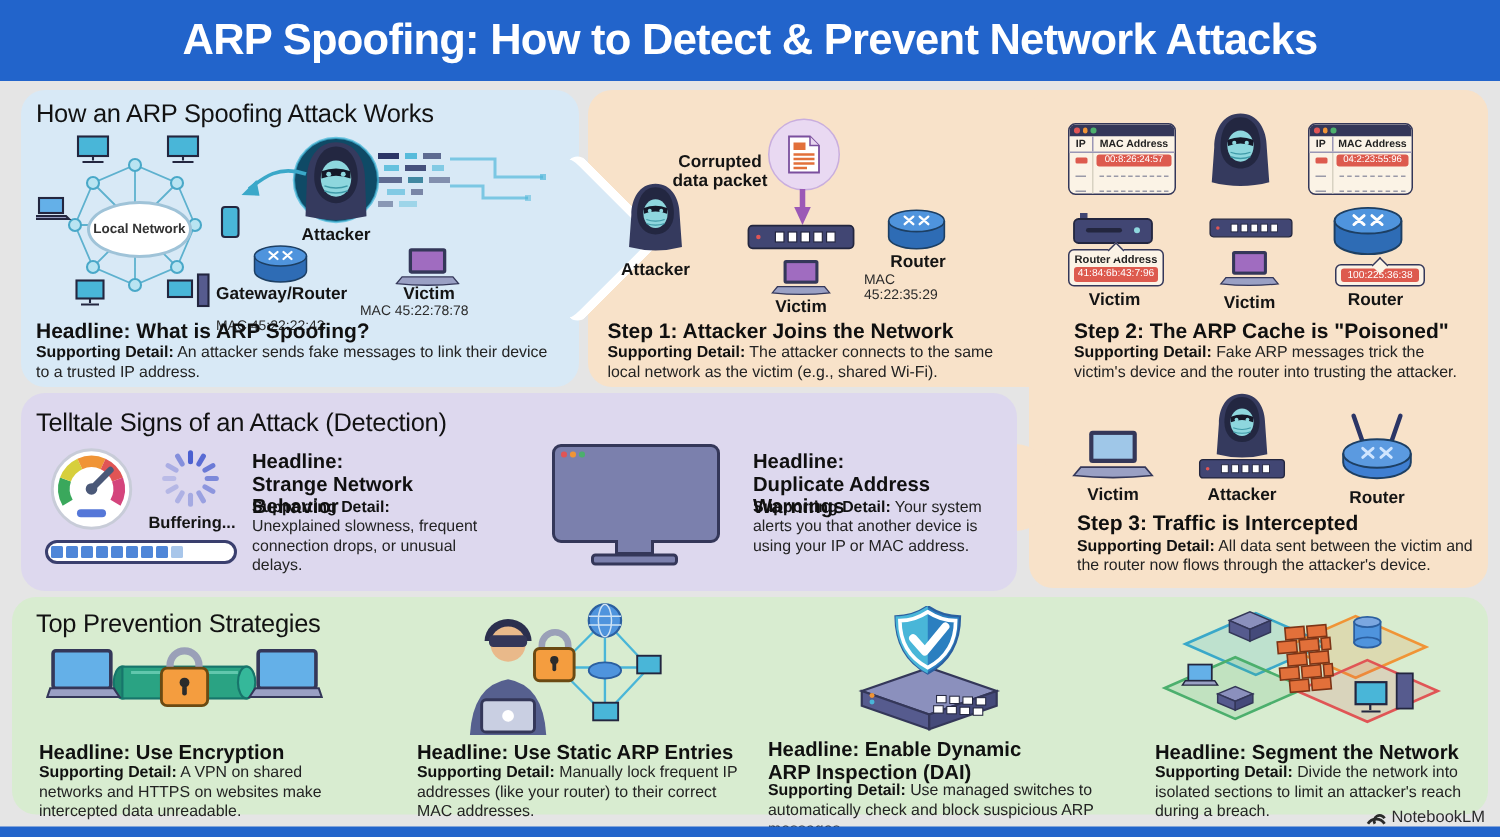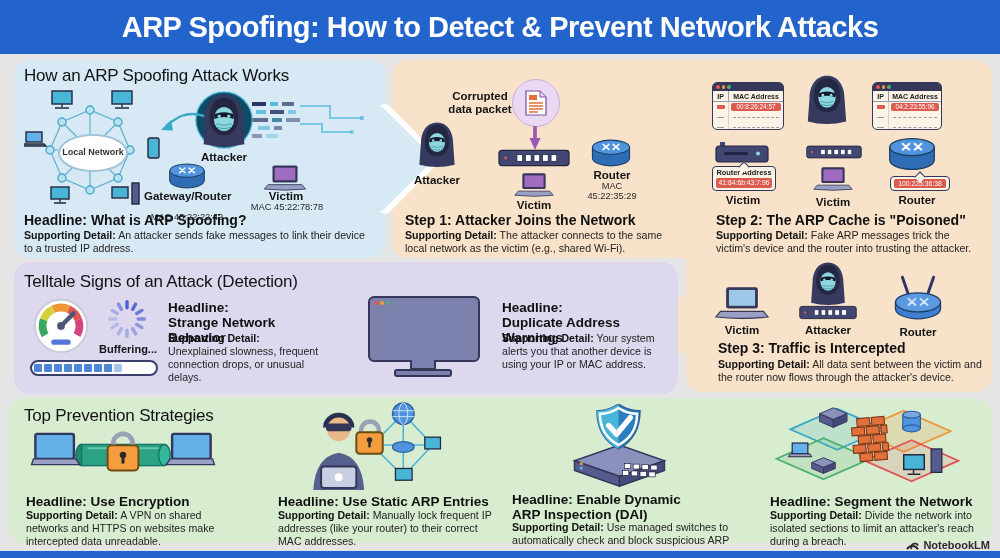--- a/index.html
+++ b/index.html
@@ -10,21 +10,21 @@
   .bottombar{position:absolute;left:0;bottom:0;width:1000px;height:7px;background:#2264cb}
   .panel{position:absolute;border-radius:16px}
   .p-blue{background:#d8e9f6}.p-peach{background:#f8e2c9}.p-lav{background:#ddd8ee}.p-green{background:#d8ecd0}
   .chev{position:absolute;left:344px;top:118px;width:76px;height:76px;background:#d8e9f6;border-top:6px solid #fff;border-right:6px solid #fff;border-radius:8px;transform:rotate(45deg)}
   .bump{position:absolute;left:652px;top:296px;width:42px;height:58px;background:#f8e2c9;border-left:5px solid #fff;border-radius:22px}
   .sec-head{position:absolute;font-size:17px;font-weight:normal;color:#121212;letter-spacing:-.2px}
   .headline{position:absolute;font-size:14px;font-weight:bold;color:#101010;line-height:1.12}
   .detail{position:absolute;font-size:10.6px;color:#232323;line-height:1.22}
   .detail b{color:#111}
   .lbl{position:absolute;font-size:11.5px;font-weight:bold;color:#141414;text-align:center}
-  .mac{position:absolute;font-size:9.3px;color:#2a2a2a;text-align:center}
+  .mac{position:absolute;font-size:9.3px;color:#2a2a2a;text-align:left}
   .cloud{position:absolute;background:#fff;border:2px solid #9fc3d8;border-radius:50%;display:flex;align-items:center;justify-content:center;text-align:center;font-size:9px;font-weight:bold;color:#333;line-height:1.1}
   .pktcirc{position:absolute;width:46px;height:46px;border-radius:50%;background:#e9d9f2;border:1px solid #c9aede;display:flex;align-items:center;justify-content:center}
   .arp{position:absolute;background:#fbf3e6;border:1.6px solid #343759;border-radius:5px;overflow:hidden;box-sizing:border-box}
   .tbar{height:8px;background:#343759;display:flex;align-items:center;gap:2px;padding-left:3px}
   .dot{width:3.6px;height:3.6px;border-radius:50%}
   .d-r{background:#e05555}.d-o{background:#f09436}.d-g{background:#4caf6d}
   .ahead{display:flex;border-bottom:1px solid #9a96b5;background:#fbf3e6}
   .ahc1{width:15px;font-size:7px;font-weight:bold;color:#222;text-align:center;border-right:1px solid #9a96b5;padding:1.5px 0}
   .ahc2{flex:1;font-size:7px;font-weight:bold;color:#222;text-align:center;padding:1.5px 0}
   .arow{display:flex;align-items:center;height:10px}
@@ -38,21 +38,21 @@
   .btitle{display:block;font-size:7.4px;font-weight:bold;color:#222;line-height:1.1}
   .bval{display:block;background:#dd5a4e;color:#fff;font-size:6.8px;border-radius:2px;padding:1px 2px;margin-top:1px;line-height:1.1}
   .pb{position:absolute;left:30px;top:360px;width:128px;height:16px;border:2.5px solid #3a3f6e;border-radius:9px;background:#fff;display:flex;gap:2px;padding:2px;box-sizing:border-box}
   .seg{width:8px;height:100%;background:#4f86d8;border-radius:1px}
   .monitor{position:absolute;left:368px;top:296px;width:112px;height:66px;background:#7b80ad;border:2px solid #343759;border-radius:6px;box-sizing:border-box}
   .mbar{height:10px;display:flex;align-items:center;gap:2.5px;padding-left:4px}
   .mscr{position:absolute;left:4px;right:4px;top:11px;bottom:4px;background:#dcebf5;border-radius:2px;display:flex;align-items:center;gap:5px;padding:0 5px;box-sizing:border-box}
   .alertxt{font-size:10.5px;font-weight:bold;color:#333;line-height:1.1}
   .mstand{position:absolute;left:410px;top:360px;width:26px;height:10px;background:#7b80ad;border:2px solid #343759;border-top:none;box-sizing:border-box}
   .mbase{position:absolute;left:394px;top:369px;width:58px;height:8px;background:#7b80ad;border:2px solid #343759;border-radius:3px;box-sizing:border-box}
-  .brand{position:absolute;right:10px;top:539px;display:flex;align-items:flex-end;gap:3px;font-size:11px;font-weight:bold;color:#2b2b2b}
+  .brand{position:absolute;right:10px;top:539px;display:flex;align-items:flex-end;gap:3px;font-size:11px;font-weight:normal;color:#2b2b2b}
 </style>
 </head>
 <body>
 
 <div class="page">
 
   <div class="banner">
     <h1>ARP Spoofing: How to Detect &amp; Prevent Network Attacks</h1>
   </div>
 
@@ -155,21 +155,21 @@
   </svg>
   <div class="lbl" style="left:246px;top:190px;width:80px">Victim</div>
   <div class="mac" style="left:240px;top:202px;width:94px">MAC 45:22:78:78</div>
 
   <div class="headline" style="left:24px;top:213px">Headline: What is ARP Spoofing?</div>
   <div class="detail" style="left:24px;top:229px;width:344px">
     <b>Supporting Detail:</b>
     <span>An attacker sends fake messages to link their device to a trusted IP address.</span>
   </div>
 
-  <div class="lbl" style="left:448px;top:90px;width:64px;line-height:1.15">Corrupted data packet</div>
+  <div class="lbl" style="left:448px;top:102px;width:64px;line-height:1.15">Corrupted data packet</div>
   <div class="pktcirc" style="left:512px;top:79px">
     <svg width="24" height="28" viewBox="0 0 24 28">
       <path d="M2 2 L16 2 L22 8 L22 26 L2 26 Z" fill="#fff" stroke="#7a4f9e" stroke-width="1.2"></path>
       <path d="M16 2 L16 8 L22 8" fill="#e8d6f0" stroke="#7a4f9e" stroke-width="1"></path>
       <rect x="5" y="6" width="8" height="5" fill="#e2703a"></rect>
       <path d="M5 14 H19 M5 17 H19 M5 20 H19 M5 23 H14" stroke="#e2703a" stroke-width="1.6"></path>
     </svg>
   </div>
   <svg class="abs" style="left:529px;top:126px" width="12" height="24" viewBox="0 0 12 26">
     <path d="M6 0 V15" stroke="#9b59b6" stroke-width="4"></path>

